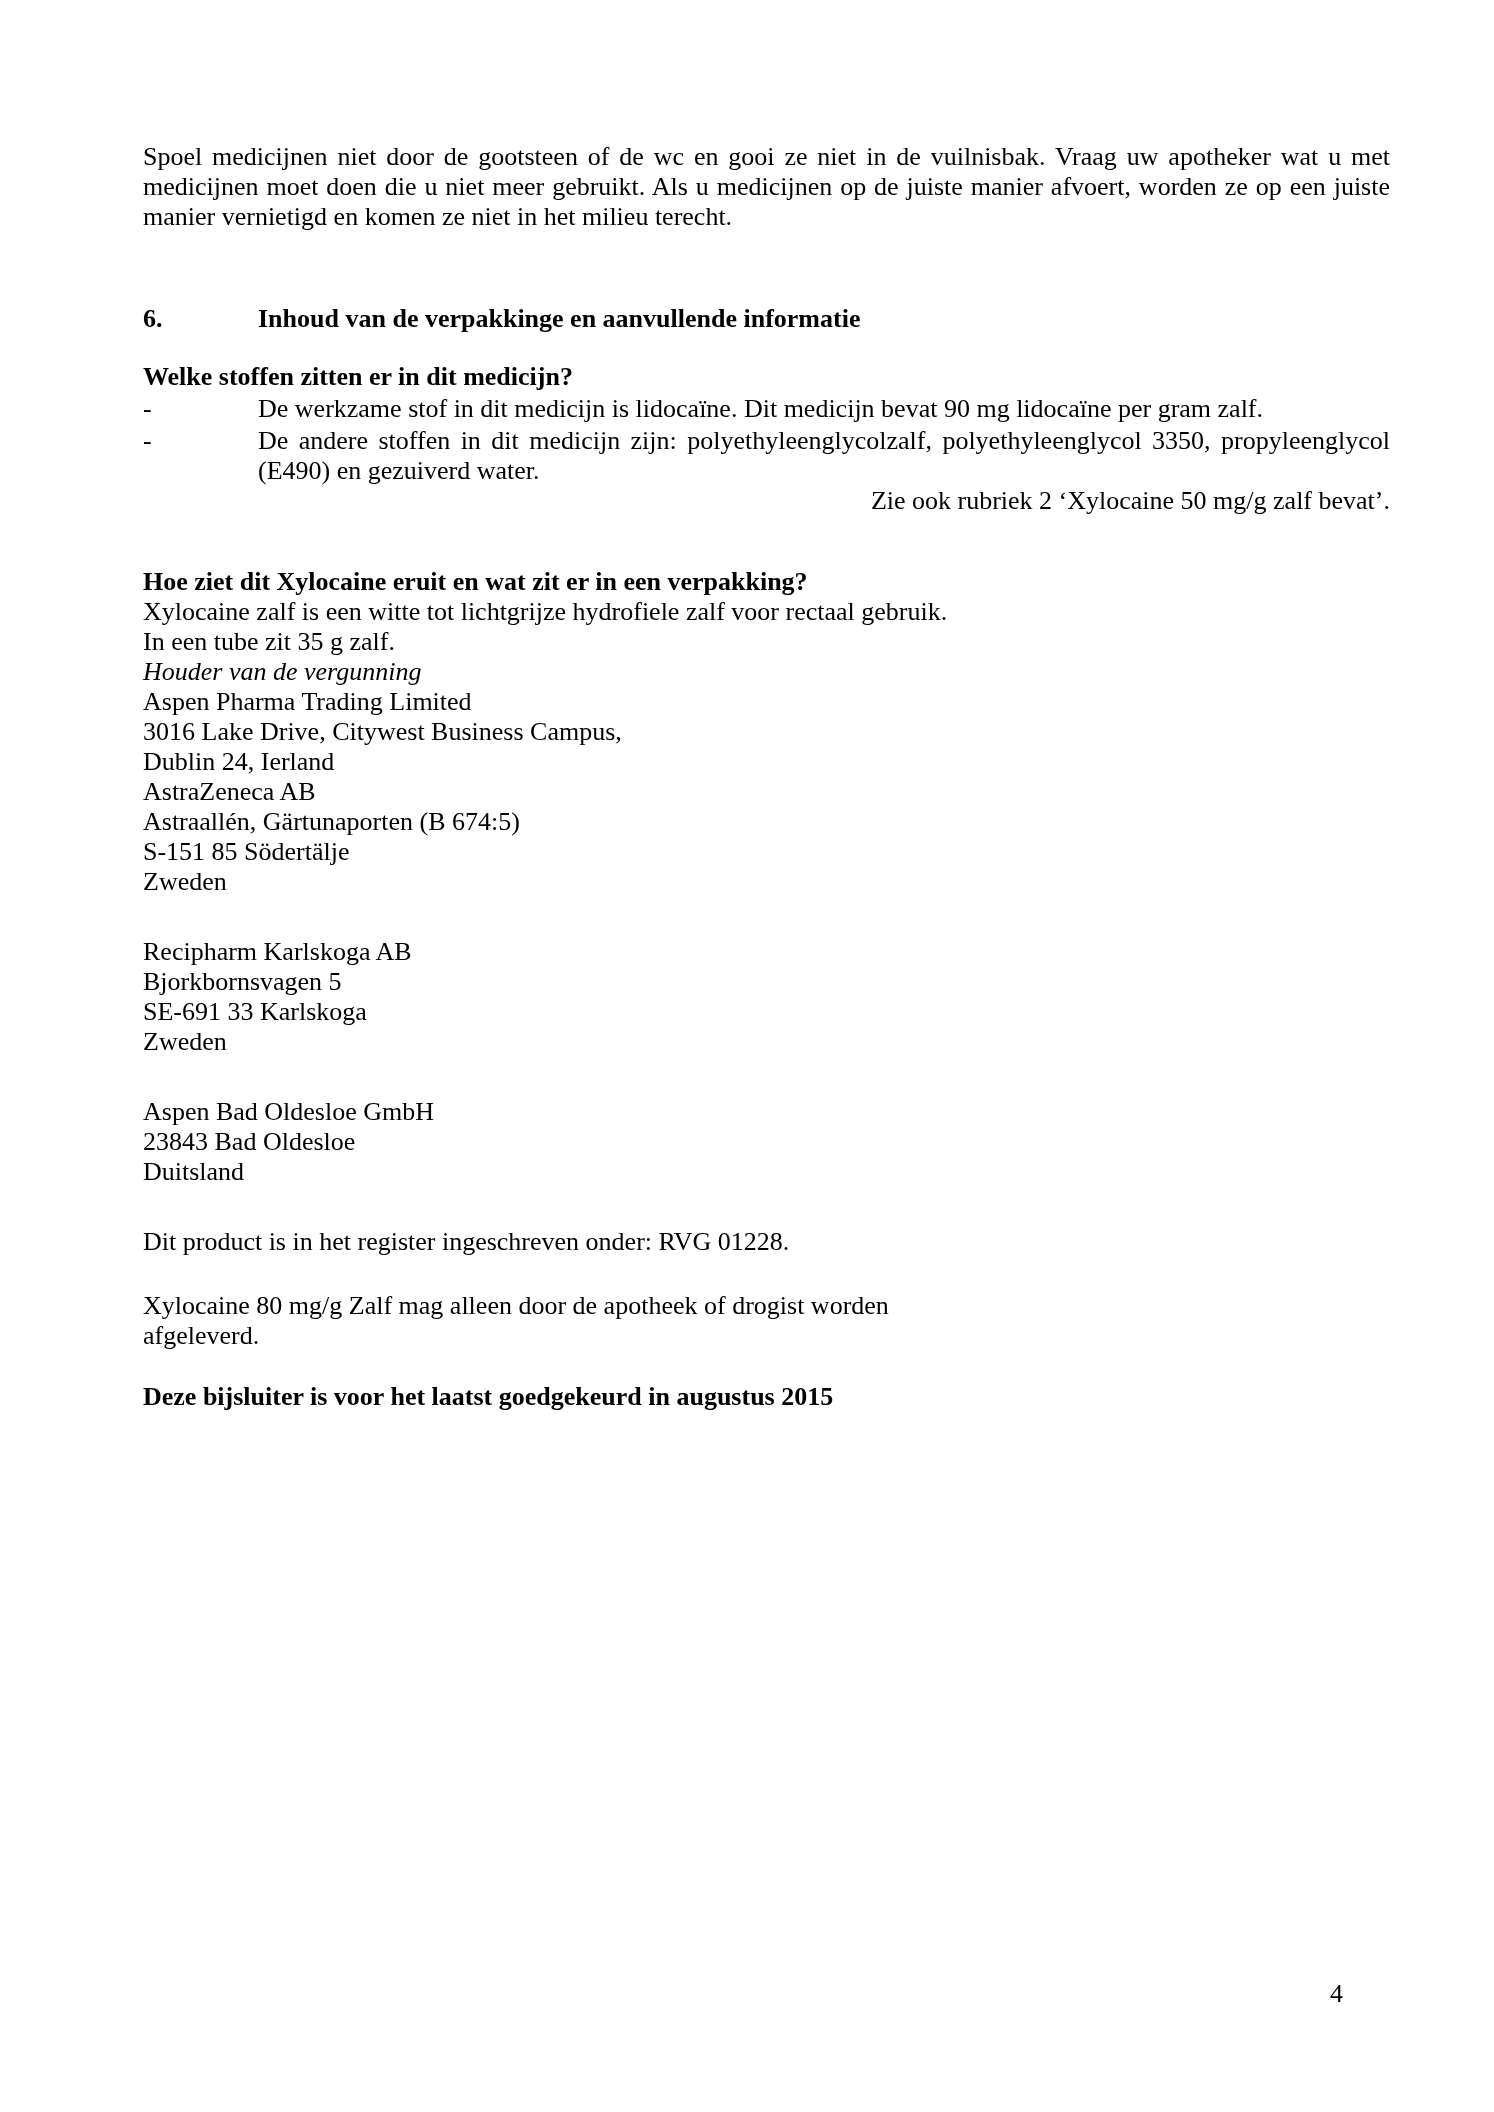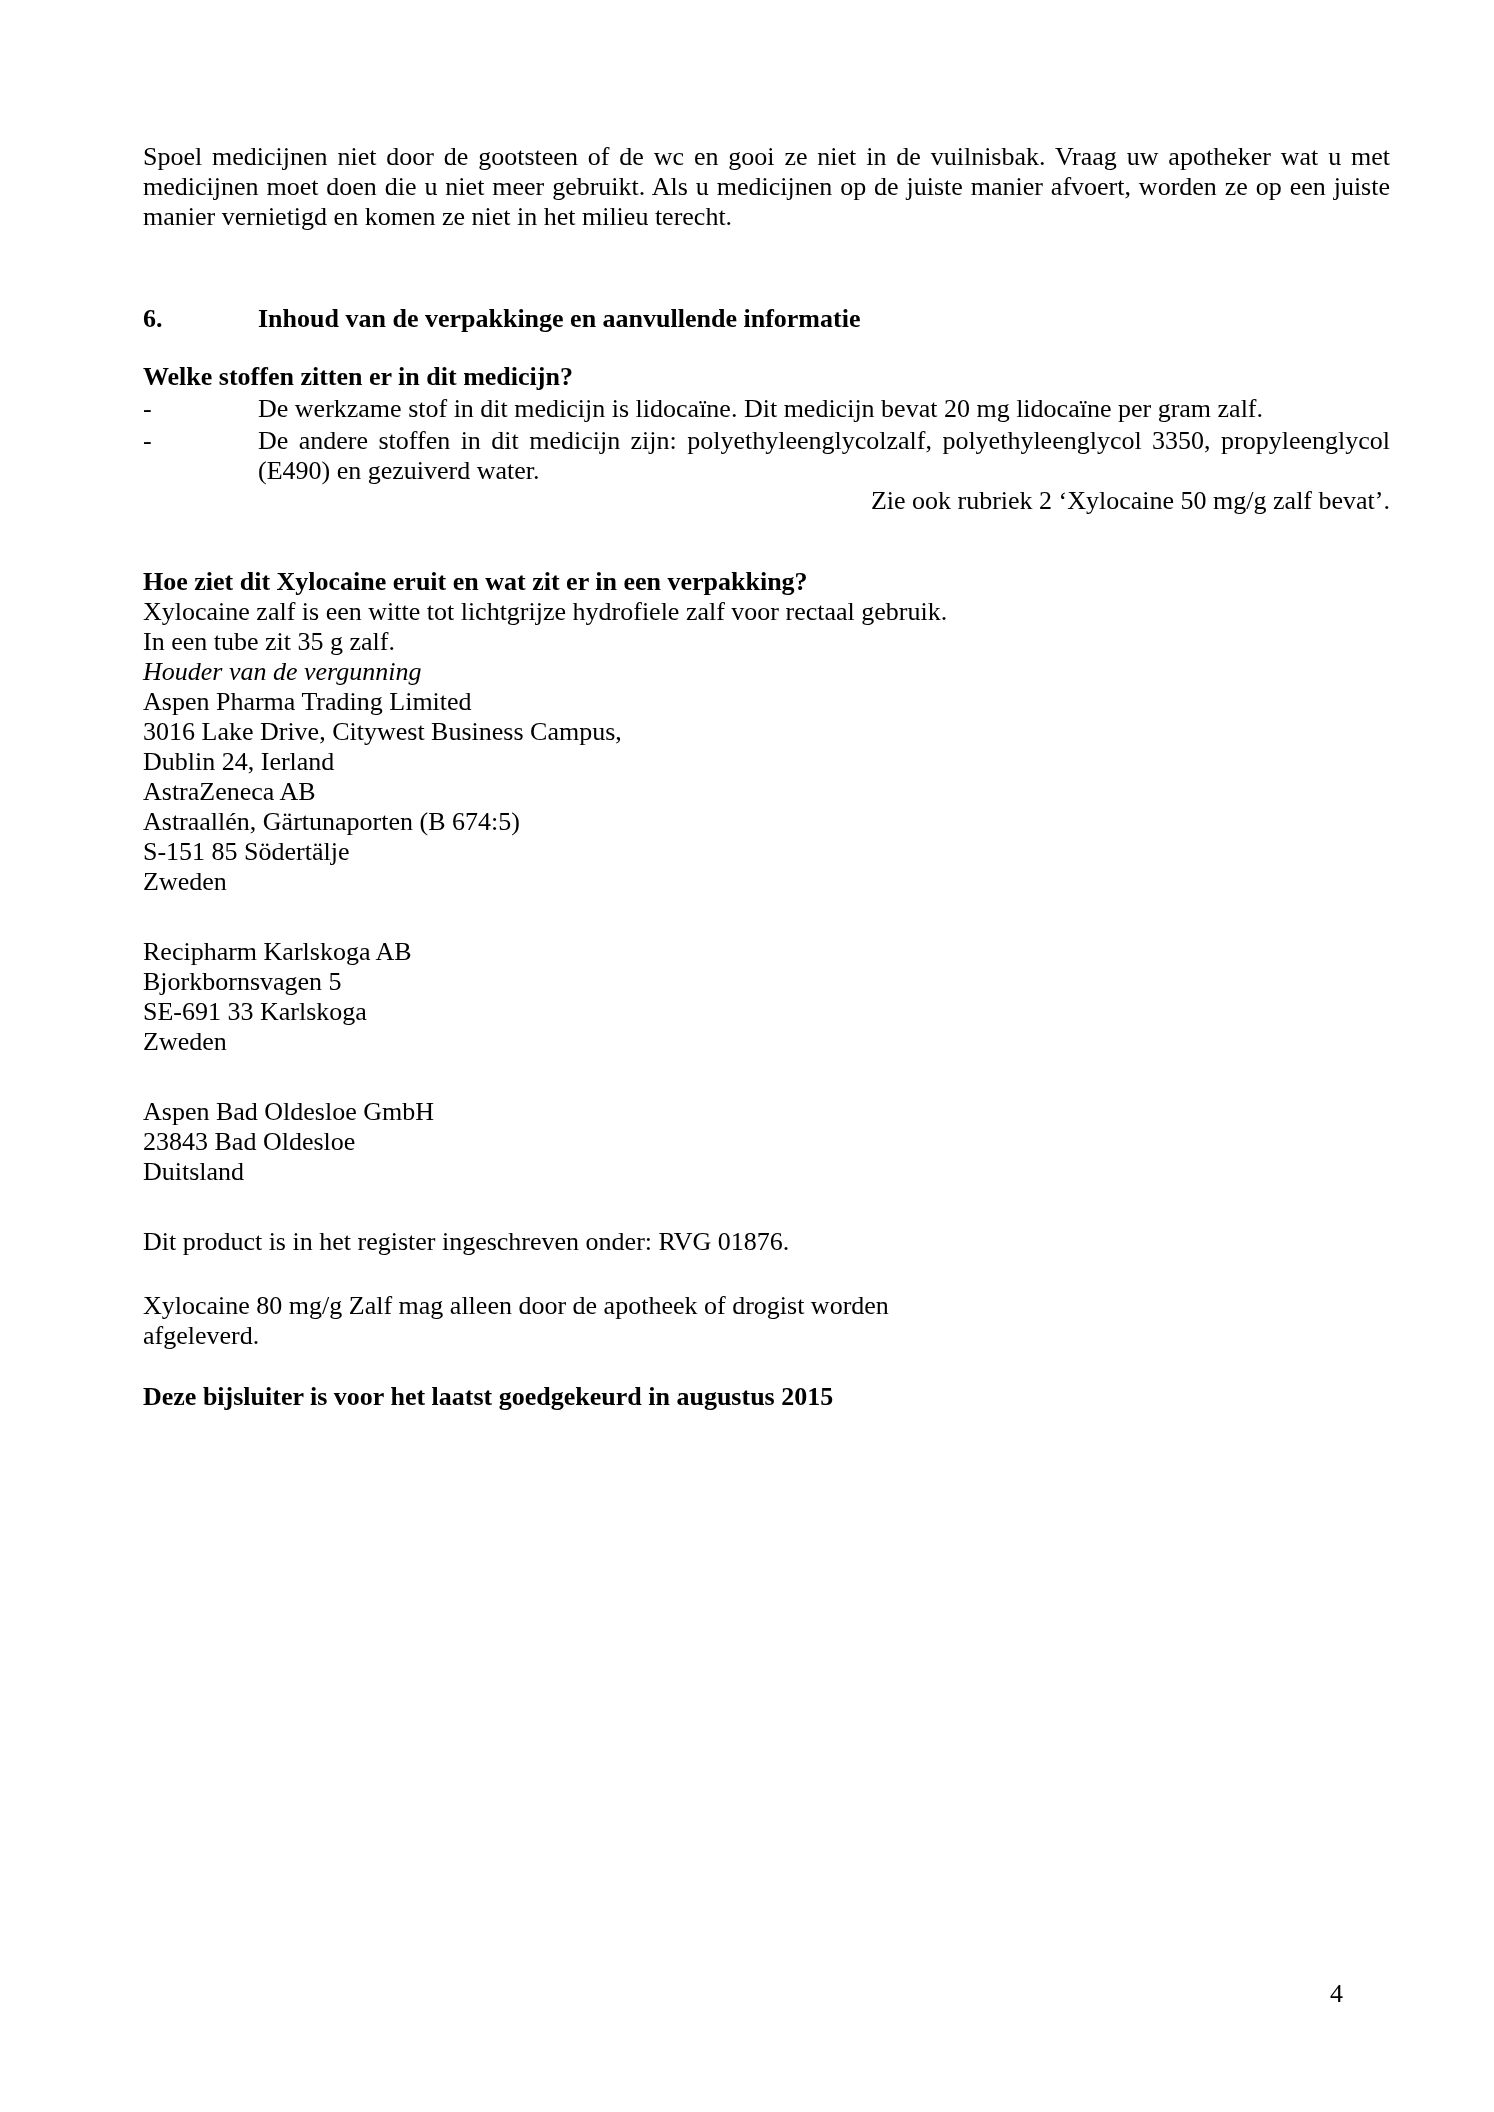--- a/index.html
+++ b/index.html
@@ -55,21 +55,21 @@
   <div class="content">
 
     <p class="justified">Spoel medicijnen niet door de gootsteen of de wc en gooi ze niet in de vuilnisbak. Vraag uw apotheker wat u met medicijnen moet doen die u niet meer gebruikt. Als u medicijnen op de juiste manier afvoert, worden ze op een juiste manier vernietigd en komen ze niet in het milieu terecht.</p>
 
     <div class="section-heading"><span class="section-num">6.</span><span>Inhoud van de verpakkinge en aanvullende informatie</span></div>
 
     <div class="welke-heading">Welke stoffen zitten er in dit medicijn?</div>
 
     <div class="bullet-row">
       <span class="marker">-</span>
-      <div class="justified">De werkzame stof in dit medicijn is lidocaïne. Dit medicijn bevat 20 mg lidocaïne per gram zalf.</div>
+      <div class="justified">De werkzame stof in dit medicijn is lidocaïne. Dit medicijn bevat 90 mg lidocaïne per gram zalf.</div>
     </div>
 
     <div class="bullet-row">
       <span class="marker">-</span>
       <div class="justified">De andere stoffen in dit medicijn zijn: polyethyleenglycolzalf, polyethyleenglycol 3350, propyleenglycol (E490) en gezuiverd water.</div>
     </div>
 
     <div class="indent-line">Zie ook rubriek 2 ‘Xylocaine 50 mg/g zalf bevat’.</div>
 
     <div class="bold gap-hoe">Hoe ziet dit Xylocaine eruit en wat zit er in een verpakking?</div>
@@ -89,21 +89,21 @@
 
     <div class="gap-block">Recipharm Karlskoga AB</div>
     <div>Bjorkbornsvagen 5</div>
     <div>SE-691 33 Karlskoga</div>
     <div>Zweden</div>
 
     <div class="gap-block">Aspen Bad Oldesloe GmbH</div>
     <div>23843 Bad Oldesloe</div>
     <div>Duitsland</div>
 
-    <div class="gap-block">Dit product is in het register ingeschreven onder: RVG 01876.</div>
+    <div class="gap-block">Dit product is in het register ingeschreven onder: RVG 01228.</div>
 
     <div class="gap-dispense">Xylocaine 80 mg/g Zalf mag alleen door de apotheek of drogist worden</div>
     <div>afgeleverd.</div>
 
     <div class="bold gap-approval">Deze bijsluiter is voor het laatst goedgekeurd in augustus 2015</div>
 
   </div>
 
   <div class="page-number">4</div>
 </div>

